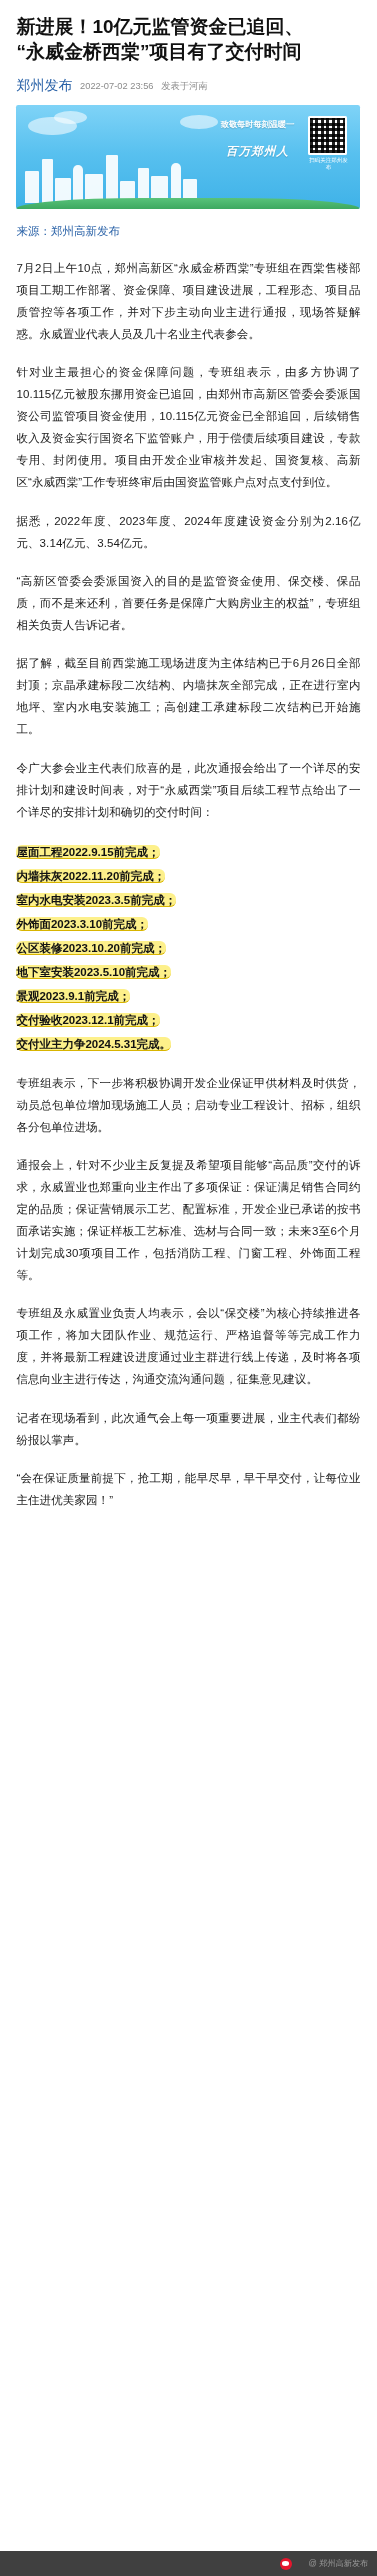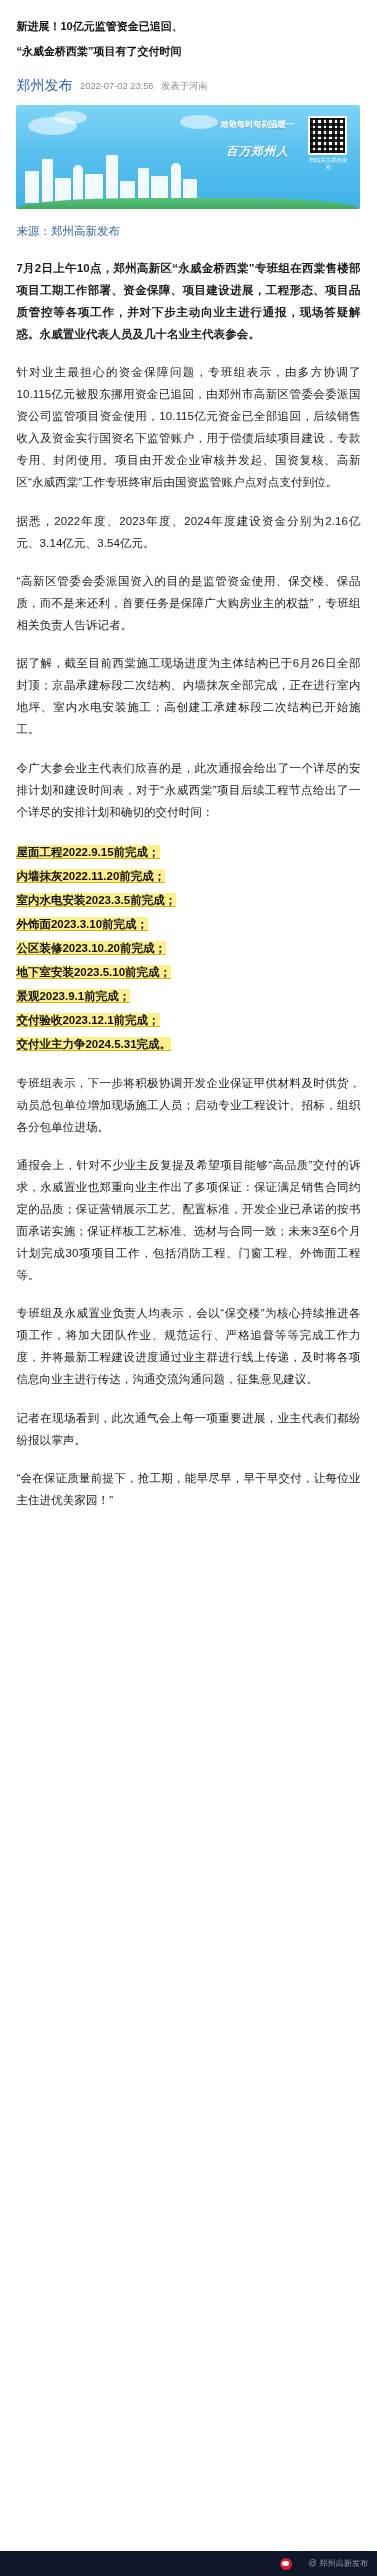--- a/index.html
+++ b/index.html
@@ -18,21 +18,21 @@
     min-height: 2576px;
     background: #ffffff;
     box-sizing: border-box;
     padding: 0 0 0 0;
     position: relative;
   }
   .inner {
     padding: 14px 16.4px 0 16.4px;
   }
   .headline {
-    font-size: 11px;
+    font-size: 19px;
     line-height: 25px;
     font-weight: bold;
     color: #111111;
     letter-spacing: 0px;
     margin: 0 0 2.2px 0;
   }
   .meta {
     margin-top: 13px;
     display: flex;
     align-items: center;
@@ -145,47 +145,48 @@
   }
 
   p.body {
     font-size: 11.5px;
     line-height: 22px;
     color: #1a1a1a;
     margin: 16.4px 0 0 0;
     text-align: justify;
     letter-spacing: 0.1px;
   }
-  p.body.first { margin-top: 16.4px; font-weight: bold; }
+  p.body.first { margin-top: 16.4px; }
 
   .hl-wrap {
     margin: 16.4px 0 0 0;
   }
   .hl-line {
     font-size: 11.5px;
     line-height: 24px;
     color: #111;
     font-weight: bold;
     display: block;
   }
   .hl-line span.mark {
     background: #fdf08a;
     border-bottom: 1.1px solid #d8b400;
     padding: 0.5px 0 1.1px 0;
     box-decoration-break: clone;
+    border-radius: 6px;
     -webkit-box-decoration-break: clone;
   }
 
   .footer-bar {
     position: absolute;
     left: 0;
     bottom: 0;
     width: 377px;
     height: 25px;
-    background: #0f172a;
+    background: #404040;
     display: flex;
     align-items: center;
     justify-content: flex-end;
     padding-right: 8.7px;
     box-sizing: border-box;
     gap: 17px;
     padding-left: 15px;
   }
   .wb-logo {
     width: 12px; height: 12px;

